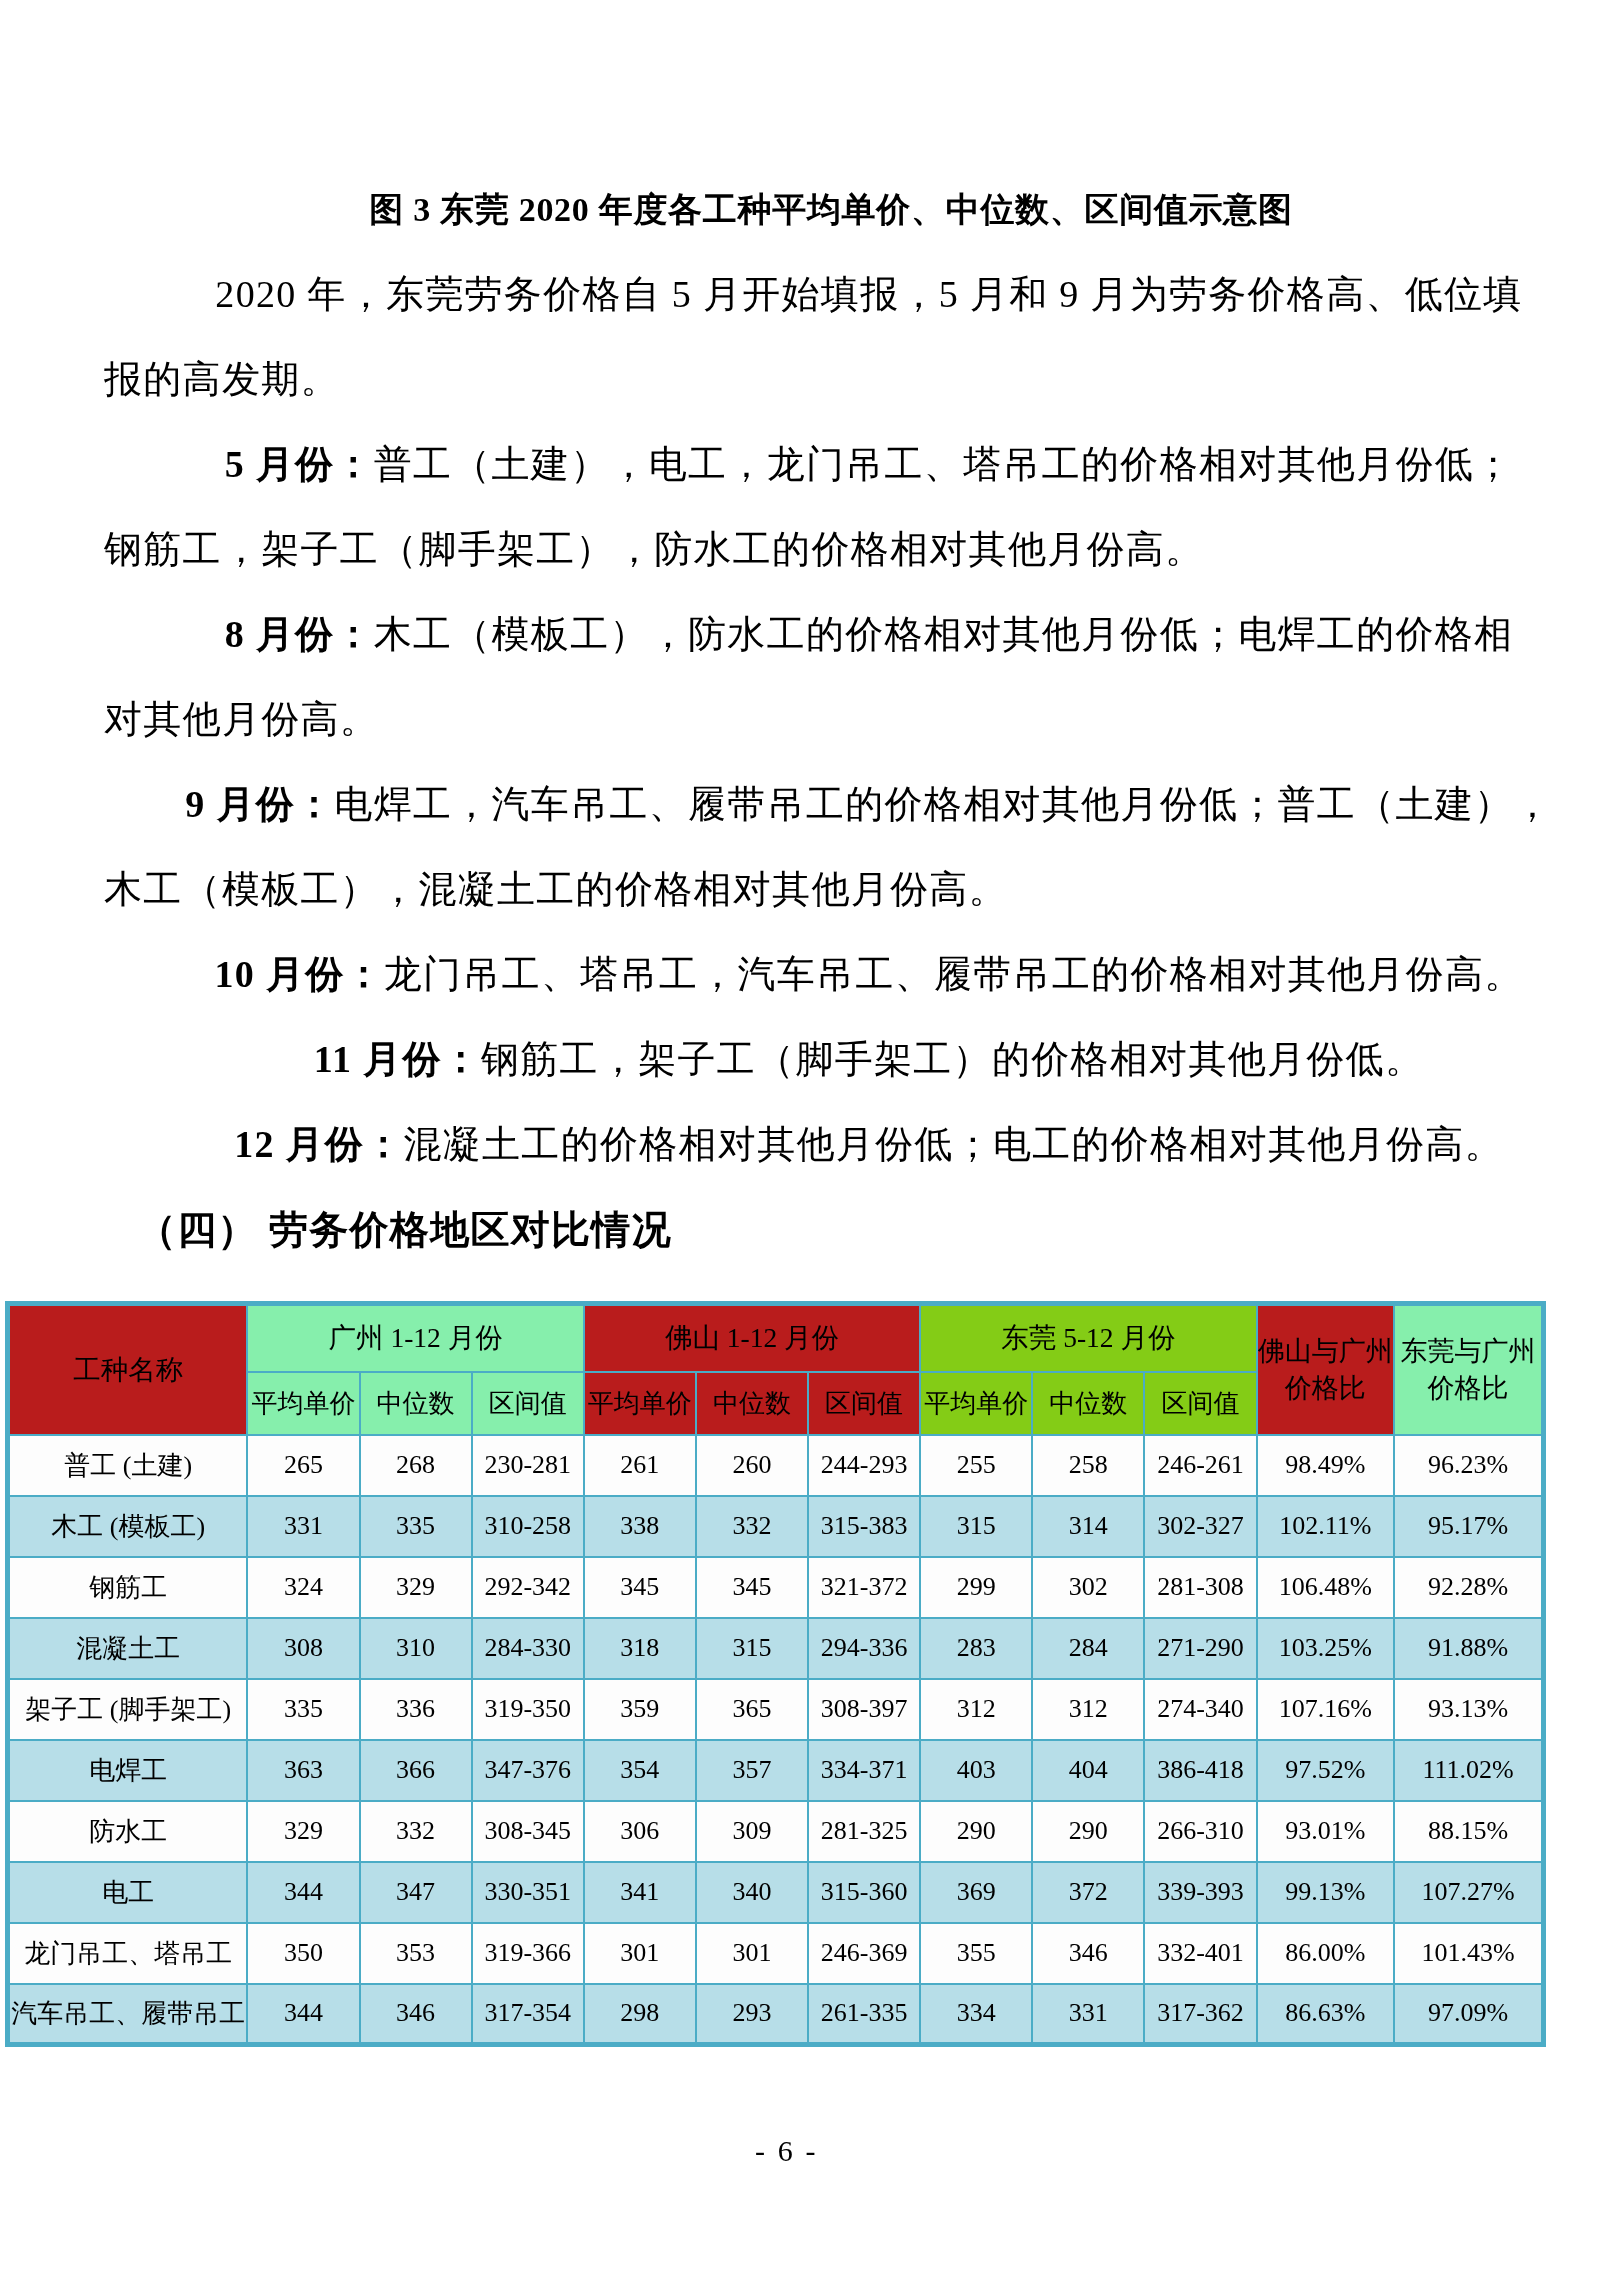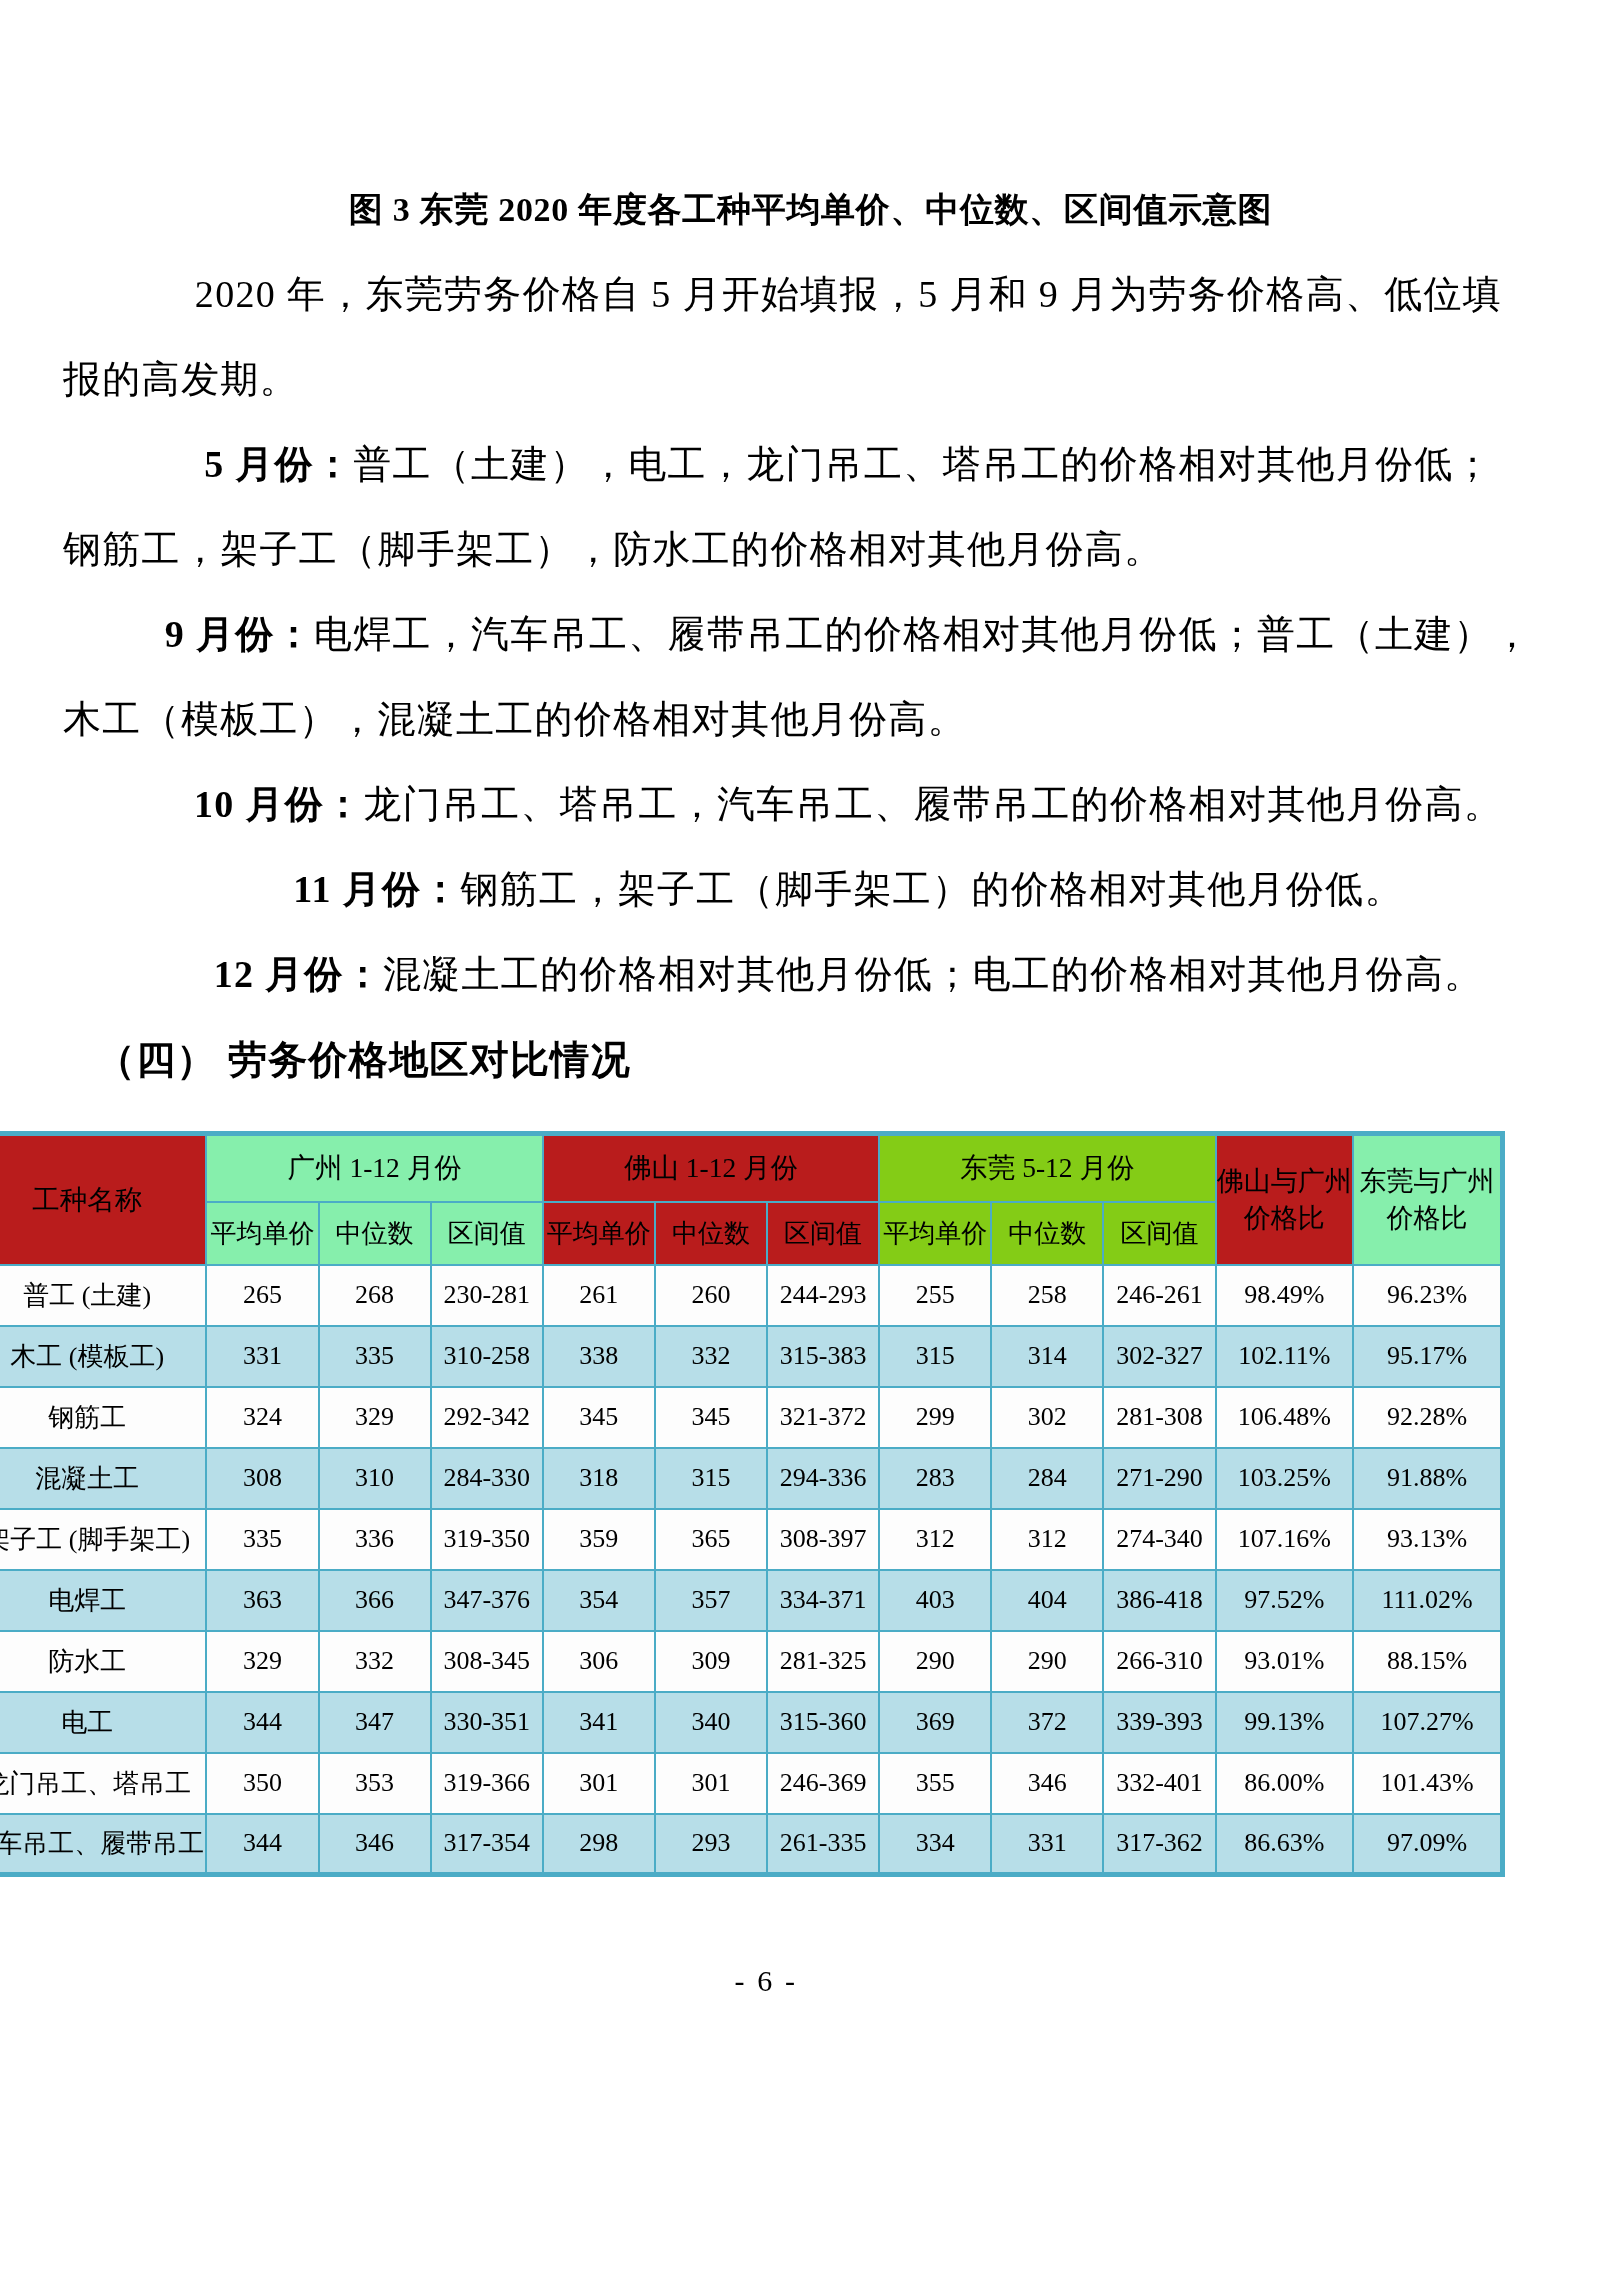--- a/index.html
+++ b/index.html
@@ -7,21 +7,21 @@
     position:relative;
     width:1623px;height:2295px;
     background:#ffffff;
     overflow:hidden;
     font-family:"Liberation Serif","DejaVu Serif",serif;
     color:#000;
     box-sizing:border-box;
   }
   .content{
     box-sizing:border-box;
-    padding:167px 65px 0 63px;
+    padding:167px 65px 0 104px;
   }
   .caption{
     font-size:34px;
     font-weight:bold;
     line-height:85px;
     text-align:center;
     letter-spacing:0.7px;
   }
   .pline{
     font-size:38px;
@@ -90,20 +90,24 @@
     <div class="para">
       <div class="pline first"><span class="plabel"></span><span>2020 年，东莞劳务价格自 5 月开始填报，5 月和 9 月为劳务价格高、低位填</span></div>
       <div class="pline">报的高发期。</div>
     </div>
 
     <div class="para">
       <div class="pline first"><span class="plabel">5 月份：</span><span>普工（土建），电工，龙门吊工、塔吊工的价格相对其他月份低；</span></div>
       <div class="pline">钢筋工，架子工（脚手架工），防水工的价格相对其他月份高。</div>
     </div>
 
+    <div class="para">
+      <div class="pline first"><span class="plabel">8 月份：</span><span>木工（模板工），防水工的价格相对其他月份低；电焊工的价格相</span></div>
+      <div class="pline">对其他月份高。</div>
+    </div>
 
     <div class="para">
       <div class="pline first"><span class="plabel">9 月份：</span><span>电焊工，汽车吊工、履带吊工的价格相对其他月份低；普工（土建），</span></div>
       <div class="pline">木工（模板工），混凝土工的价格相对其他月份高。</div>
     </div>
 
     <div class="para">
       <div class="pline first"><span class="plabel">10 月份：</span><span>龙门吊工、塔吊工，汽车吊工、履带吊工的价格相对其他月份高。</span></div>
     </div>
 

